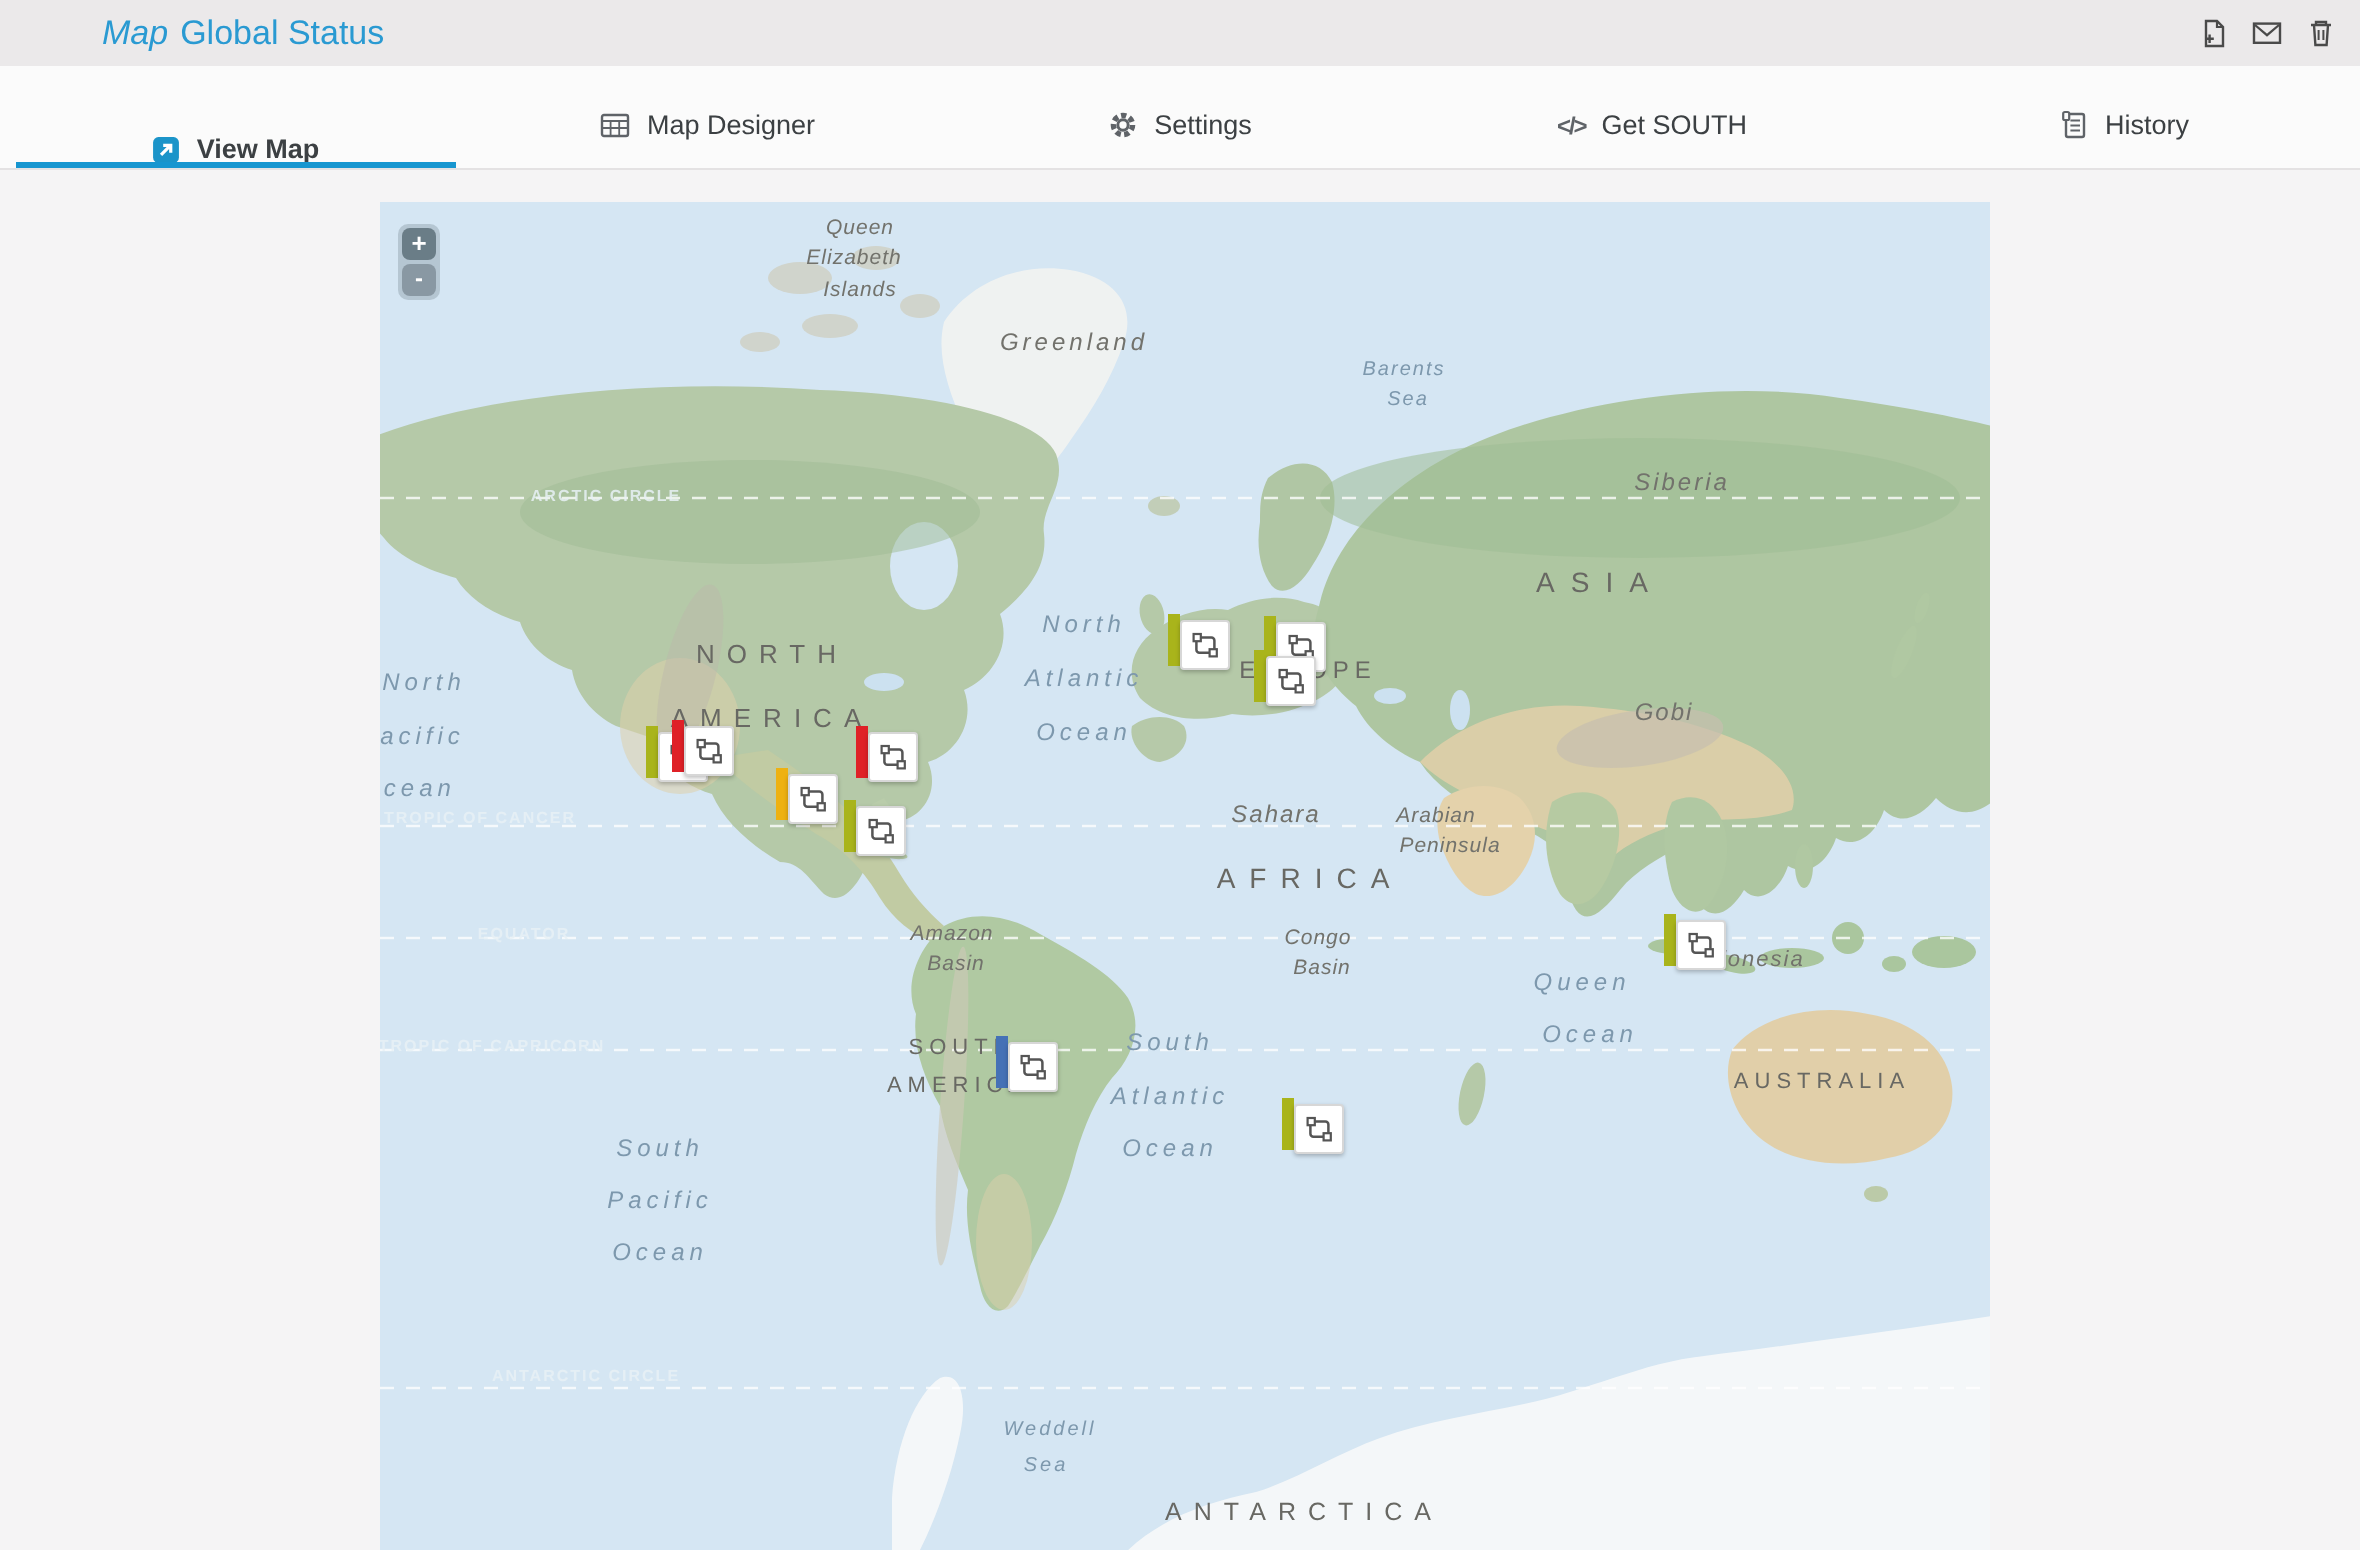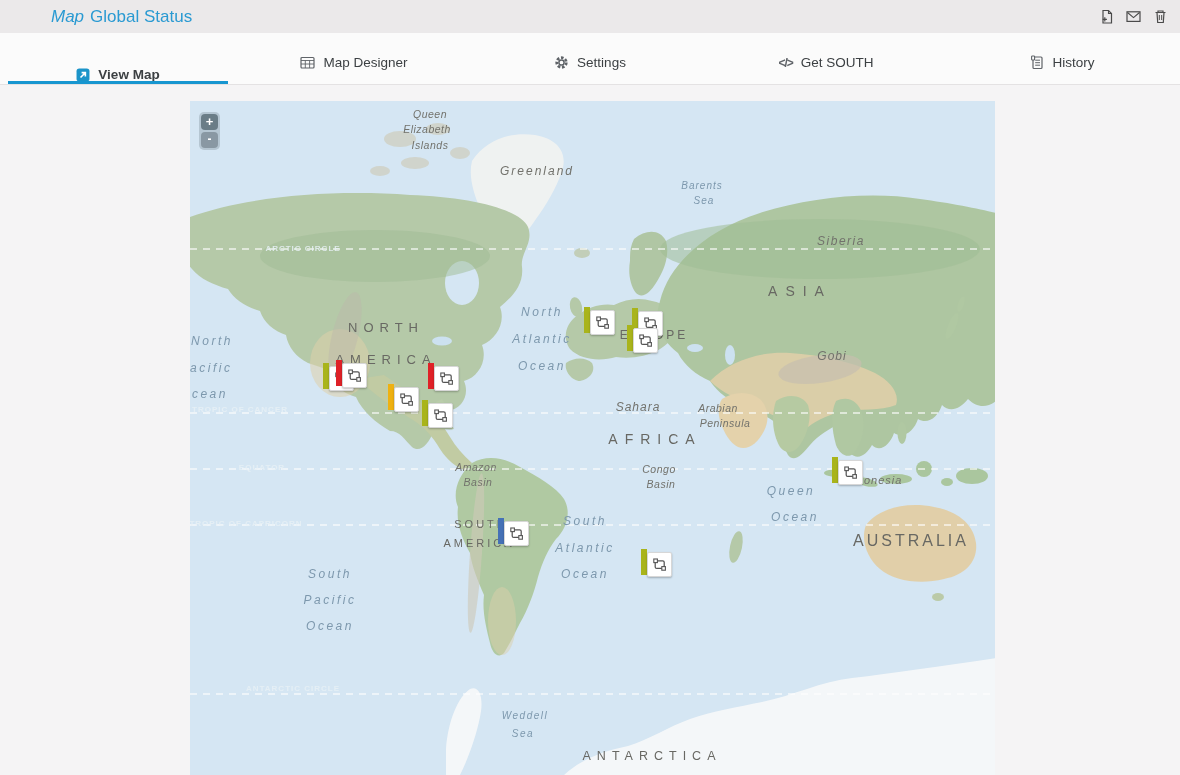--- a/index.html
+++ b/index.html
@@ -308,21 +308,21 @@
         <div class="lbl lbl-place" style="left: 471px; top: 383px; font-size: 10.5px;">Basin</div>
         <div class="lbl lbl-water" style="left: 601px; top: 390px;">Queen</div>
         <div class="lbl lbl-water" style="left: 605px; top: 416px;">Ocean</div>
         <div class="lbl lbl-place" style="left: 684px; top: 379px; font-size: 11px; letter-spacing: 1px;">Indonesia</div>
         <div class="lbl lbl-lat" style="left: 56px; top: 422px;">TROPIC OF CAPRICORN</div>
         <div class="lbl lbl-continent" style="left: 291px; top: 423px; font-size: 11px; letter-spacing: 3px;">SOUTH</div>
         <div class="lbl lbl-continent" style="left: 289px; top: 442px; font-size: 11px; letter-spacing: 3px;">AMERICA</div>
         <div class="lbl lbl-water" style="left: 395px; top: 420px;">South</div>
         <div class="lbl lbl-water" style="left: 395px; top: 447px;">Atlantic</div>
         <div class="lbl lbl-water" style="left: 395px; top: 473px;">Ocean</div>
-        <div class="lbl lbl-continent" style="left: 721px; top: 440px; font-size: 16px; letter-spacing: 3px;">AUSTRALIA</div>
+        <div class="lbl lbl-continent" style="left: 721px; top: 440px; font-size: 11px; letter-spacing: 3px;">AUSTRALIA</div>
         <div class="lbl lbl-water" style="left: 140px; top: 473px;">South</div>
         <div class="lbl lbl-water" style="left: 140px; top: 499px;">Pacific</div>
         <div class="lbl lbl-water" style="left: 140px; top: 525px;">Ocean</div>
         <div class="lbl lbl-lat" style="left: 103px; top: 587px;">ANTARCTIC CIRCLE</div>
         <div class="lbl lbl-water" style="left: 335px; top: 614px; font-size: 10px; letter-spacing: 1.5px;">Weddell</div>
         <div class="lbl lbl-water" style="left: 333px; top: 632px; font-size: 10px; letter-spacing: 1.5px;">Sea</div>
         <div class="lbl lbl-continent" style="left: 462px; top: 655px; font-size: 12.5px; letter-spacing: 6px;">ANTARCTICA</div>
       </div>
     <div class="map-markers" id="map-markers">
         <div class="marker" style="left: 133px; top: 262px;">

